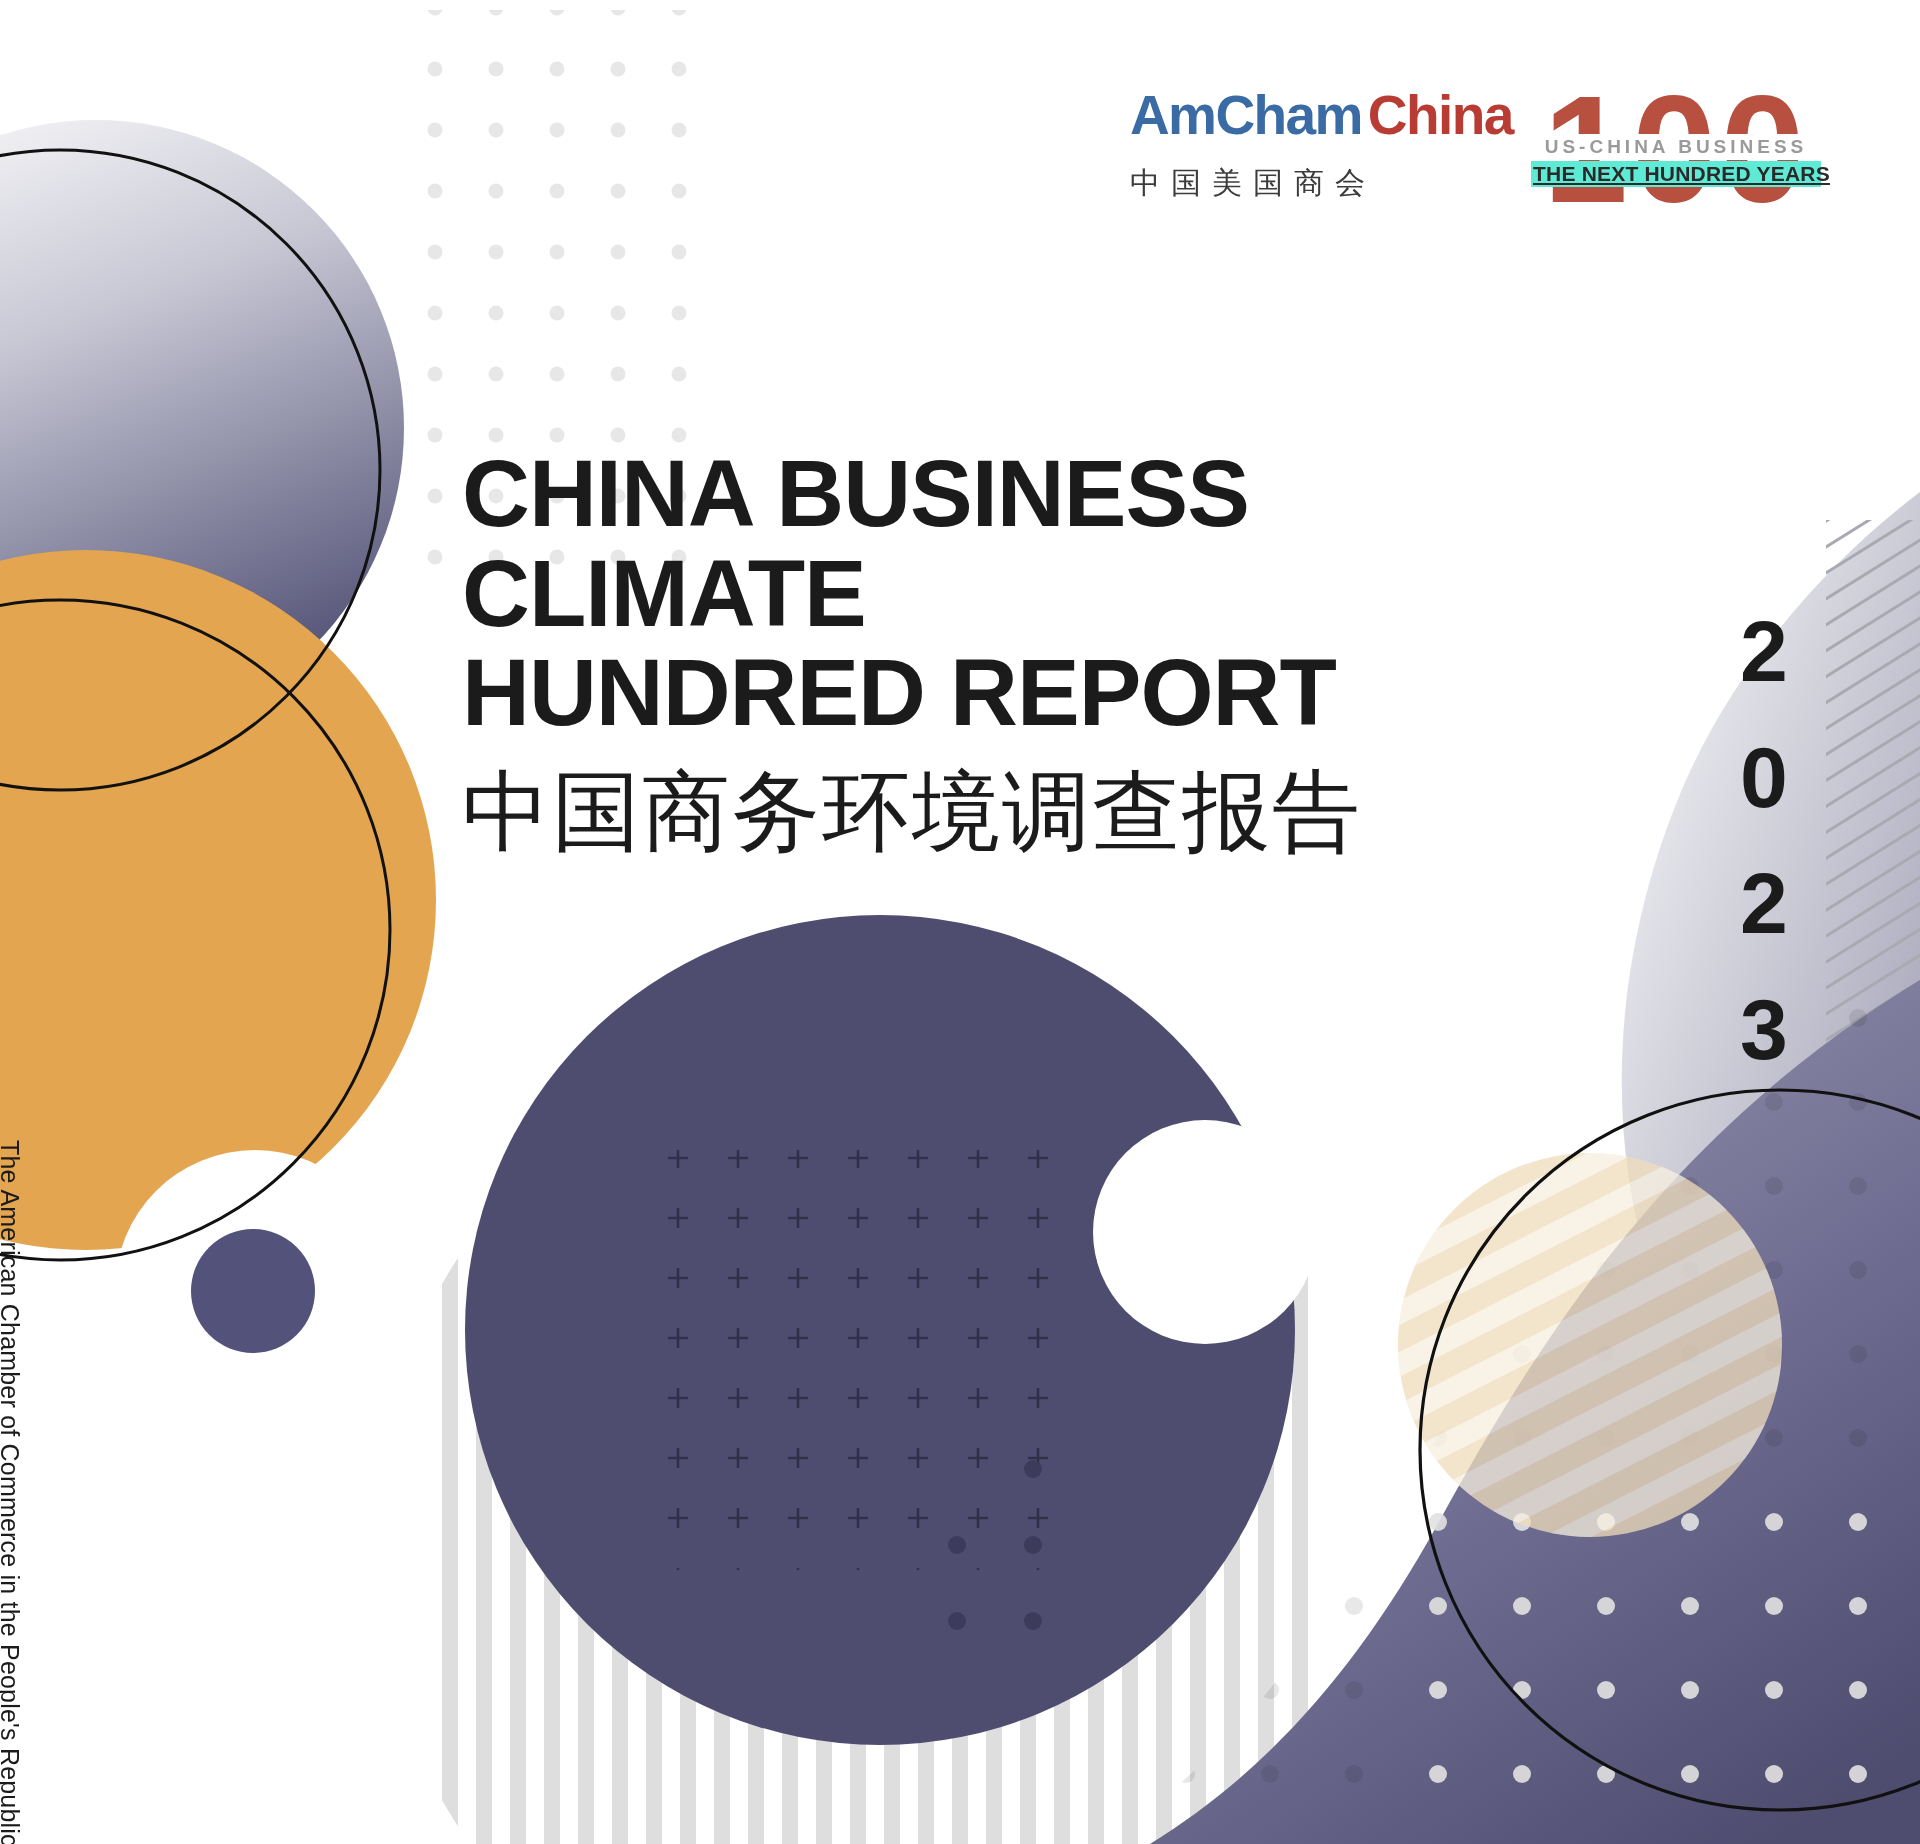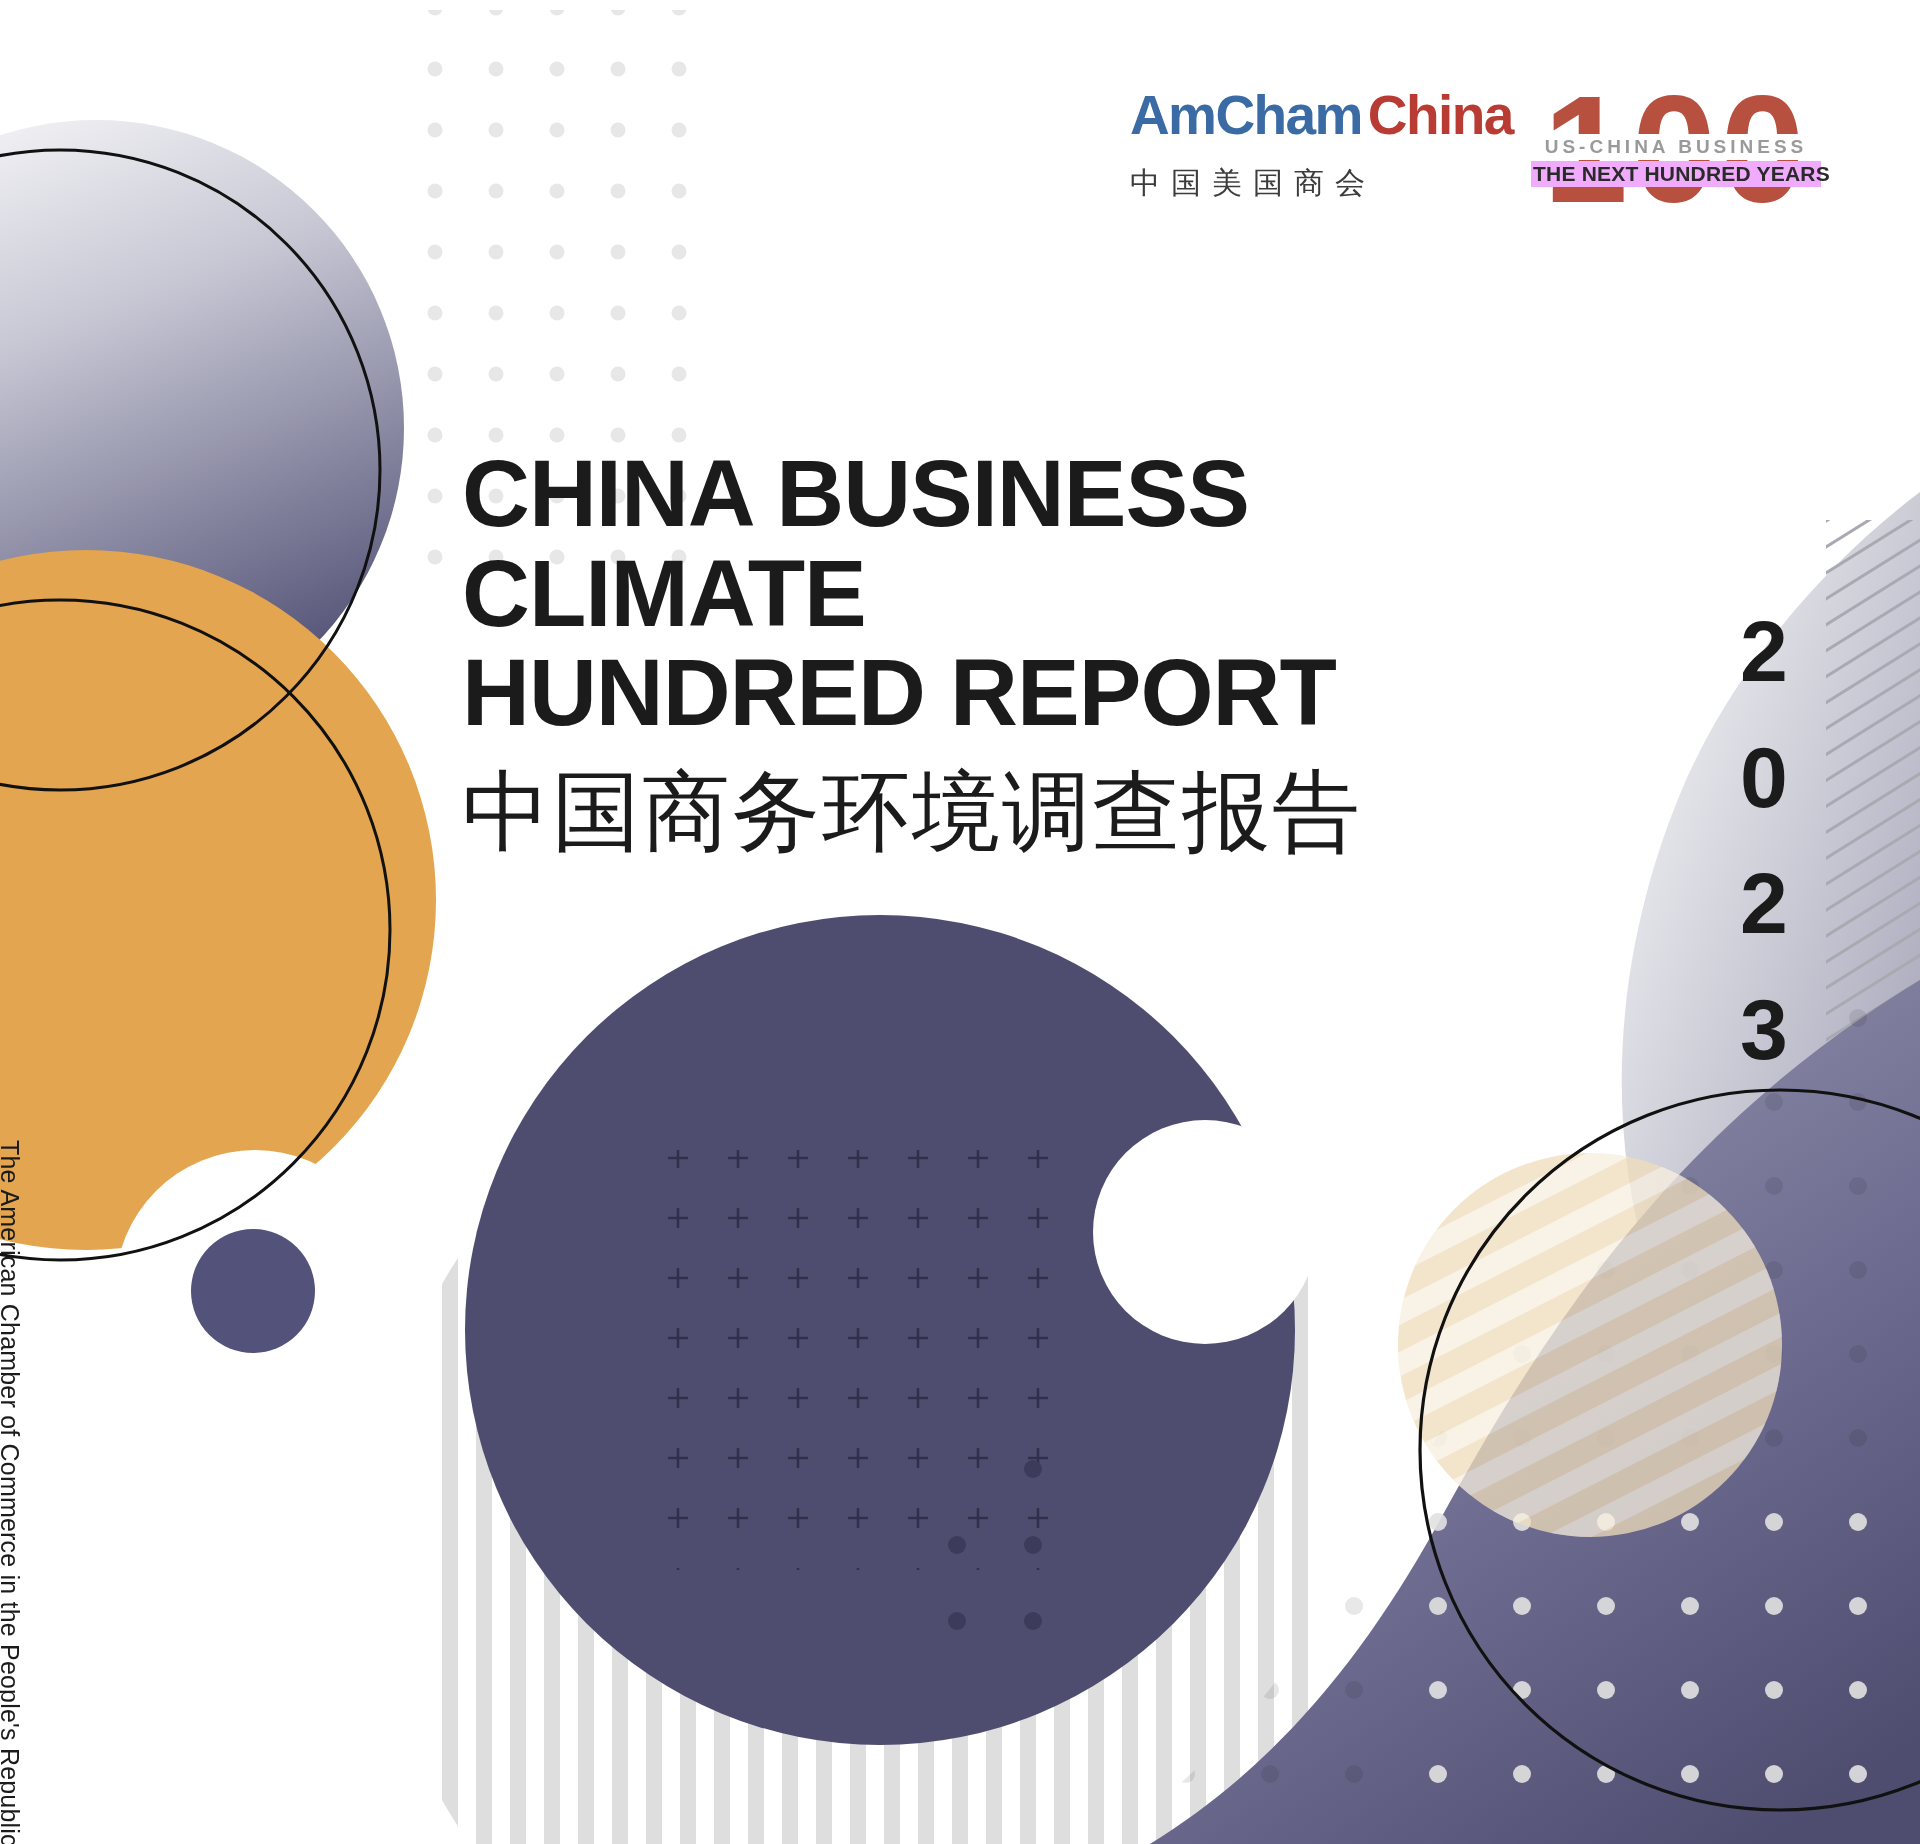--- a/index.html
+++ b/index.html
@@ -75,24 +75,25 @@
     background:#ffffff;
     display:inline-block;
     padding:2px 4px;
     white-space:nowrap;
   }
   .logo100 .strap .l2 {
     display:block;
     font-size:21px; font-weight:700;
     letter-spacing:0.2px;
     color:#2a2a2a;
-    background:#f0abfc;
+    background:#5eead4;
     padding:1px 2px;
     white-space:nowrap;
     margin-top:1px;
+    text-decoration:underline;
   }
 
   
   .title-wrap {
     position:absolute;
     left:462px; top:444px;
     width:1180px;
     z-index:35;
   }
   .title-en {

